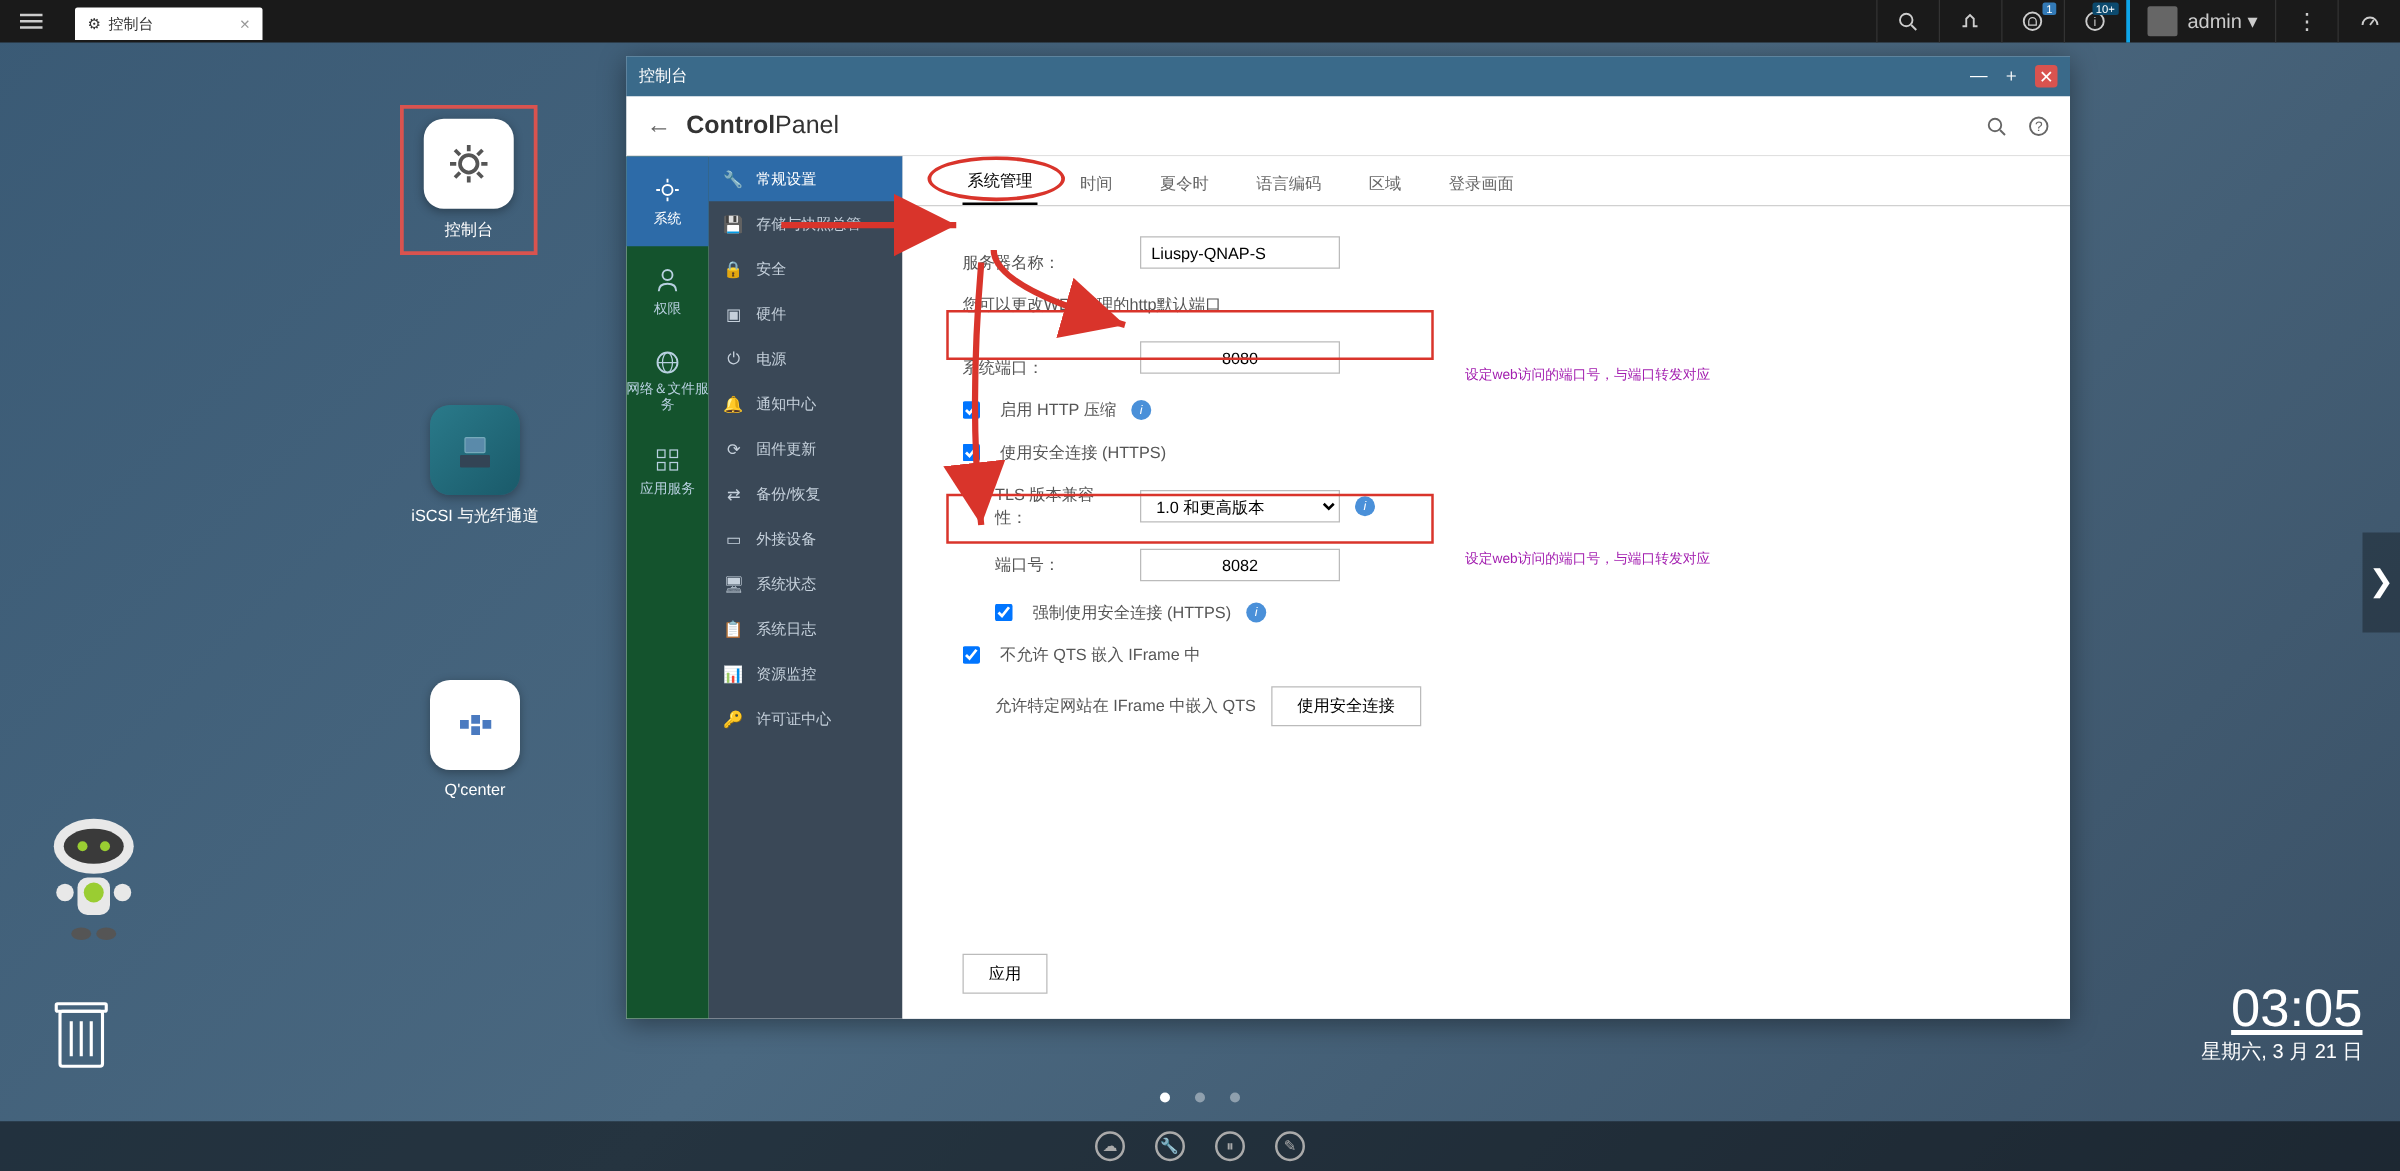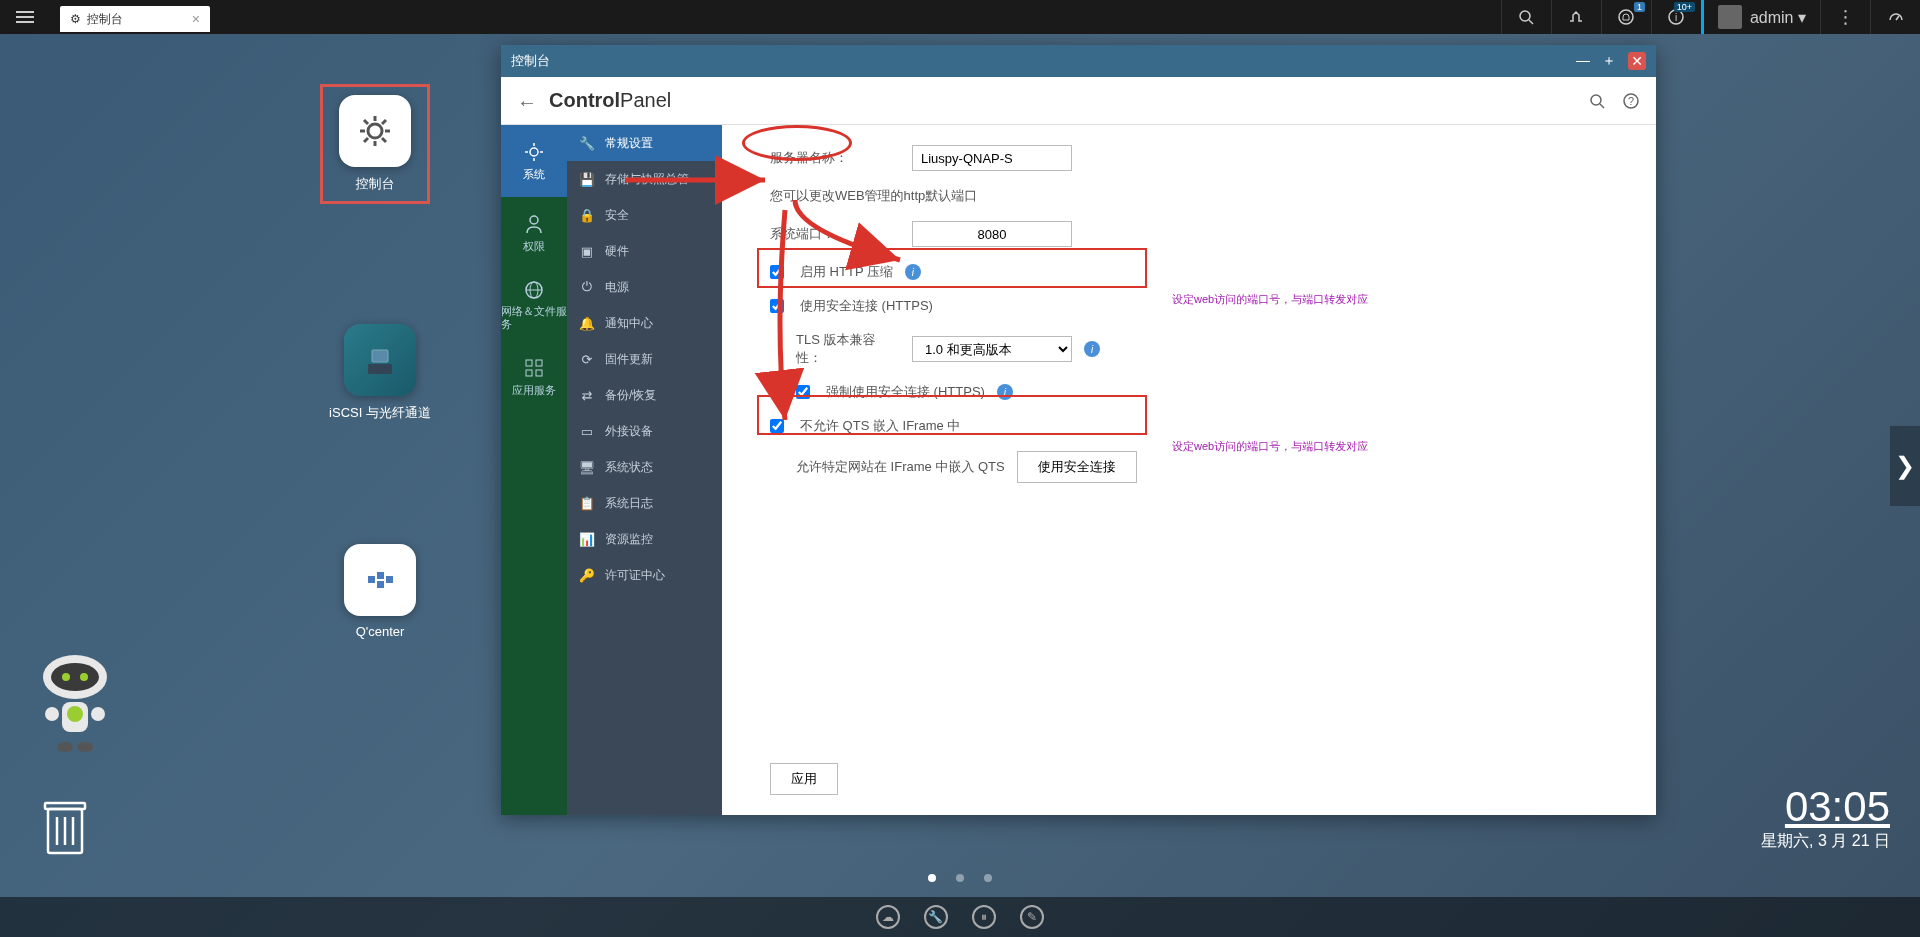--- a/index.html
+++ b/index.html
@@ -56,21 +56,21 @@
 .nav-secondary-item.active { background: #2d6ba8; color: #fff; }
 .nav-icon { width: 16px; height: 16px; display: inline-flex; align-items: center; justify-content: center; font-size: 13px; }
 
 
 .main { flex: 1; display: flex; flex-direction: column; background: #fff; position: relative; }
 .tabs { height: 40px; display: flex; align-items: flex-end; padding: 0 48px; gap: 30px; border-bottom: 1px solid #d0d0d0; font-size: 13px; color: #666; }
 .tabs span { padding: 8px 4px; cursor: pointer; }
 .tabs span.active { color: #000; border-bottom: 2px solid #000; font-weight: 500; }
 .form { padding: 20px 48px; font-size: 13px; color: #555; }
 .form-row { display: flex; align-items: center; margin-bottom: 16px; gap: 12px; }
-.form-label { width: 130px; }
+.form-label { width: 130px; margin-top: 16px; }
 .form-input { width: 160px; height: 26px; border: 1px solid #bbb; padding: 0 8px; font-size: 13px; }
 .form-select { width: 160px; height: 26px; border: 1px solid #bbb; padding: 0 8px; font-size: 13px; background: #fff; }
 .checkbox { width: 14px; height: 14px; margin-right: 4px; }
 .info-icon { width: 16px; height: 16px; background: #4a90d9; color: #fff; border-radius: 50%; display: inline-flex; align-items: center; justify-content: center; font-size: 10px; font-style: italic; }
 .btn { padding: 6px 20px; border: 1px solid #bbb; background: #fff; cursor: pointer; font-size: 13px; }
 .apply-row { position: absolute; bottom: 20px; left: 48px; }
 
 
 .annotation { position: absolute; color: #a21caf; font-size: 11px; margin-top: 34px; }
 .red-box { position: absolute; border: 2px solid #d9342b; }
@@ -265,21 +265,21 @@
             <path d="M4 20 Q4 14 11 14 Q18 14 18 20" stroke="#b8d0e0" stroke-width="1.5" fill="none"></path>
           </svg>
         <span>权限</span>
       </div>
       <div class="nav-primary-item">
         <svg width="22" height="22" viewBox="0 0 22 22">
             <circle cx="11" cy="11" r="8" stroke="#b8d0e0" stroke-width="1.5" fill="none"></circle>
             <ellipse cx="11" cy="11" rx="4" ry="8" stroke="#b8d0e0" stroke-width="1" fill="none"></ellipse>
             <line x1="3" y1="11" x2="19" y2="11" stroke="#b8d0e0"></line>
           </svg>
-        <span style="text-align:left;line-height:1.2">网络＆文件服务</span>
+        <span style="text-align:center;line-height:1.2">网络＆文件服务</span>
       </div>
       <div class="nav-primary-item">
         <svg width="22" height="22" viewBox="0 0 22 22">
             <rect x="3" y="3" width="6" height="6" stroke="#b8d0e0" fill="none"></rect>
             <rect x="13" y="3" width="6" height="6" stroke="#b8d0e0" fill="none"></rect>
             <rect x="3" y="13" width="6" height="6" stroke="#b8d0e0" fill="none"></rect>
             <rect x="13" y="13" width="6" height="6" stroke="#b8d0e0" fill="none"></rect>
           </svg>
         <span>应用服务</span>
       </div>
@@ -334,20 +334,28 @@
           <span class="nav-icon">📊</span>
           <span>资源监控</span>
         </div>
       <div class="nav-secondary-item">
           <span class="nav-icon">🔑</span>
           <span>许可证中心</span>
         </div>
     </div>
 
     <div class="main">
+      <div class="tabs">
+        <span class="active">系统管理</span>
+        <span>时间</span>
+        <span>夏令时</span>
+        <span>语言编码</span>
+        <span>区域</span>
+        <span>登录画面</span>
+      </div>
       <div class="form">
         <div class="form-row">
           <span class="form-label">服务器名称：</span>
           <input class="form-input" value="Liuspy-QNAP-S" style="">
         </div>
         <div class="form-row">
             <span>您可以更改WEB管理的http默认端口</span>
           </div>
         <div class="form-row">
           <span class="form-label">系统端口：</span>
@@ -359,20 +367,24 @@
           <span class="info-icon">i</span>
         </div>
         <div class="form-row">
           <input type="checkbox" class="checkbox" checked="" style="">
           <span>使用安全连接 (HTTPS)</span>
         </div>
         <div class="form-row" style="padding-left:26px">
           <span style="width:104px">TLS 版本兼容性：</span>
           <select class="form-select"><option>1.0 和更高版本</option></select>
           <span class="info-icon">i</span>
+        </div>
+        <div class="form-row" style="padding-left:26px">
+          <span style="width:104px">端口号：</span>
+          <input class="form-input" style="text-align: center;" value="8082">
         </div>
         <div class="form-row" style="padding-left:26px">
           <input type="checkbox" class="checkbox" checked="" style="">
           <span>强制使用安全连接 (HTTPS)</span>
           <span class="info-icon">i</span>
         </div>
         <div class="form-row">
           <input type="checkbox" class="checkbox" checked="" style="">
           <span>不允许 QTS 嵌入 IFrame 中</span>
         </div>

